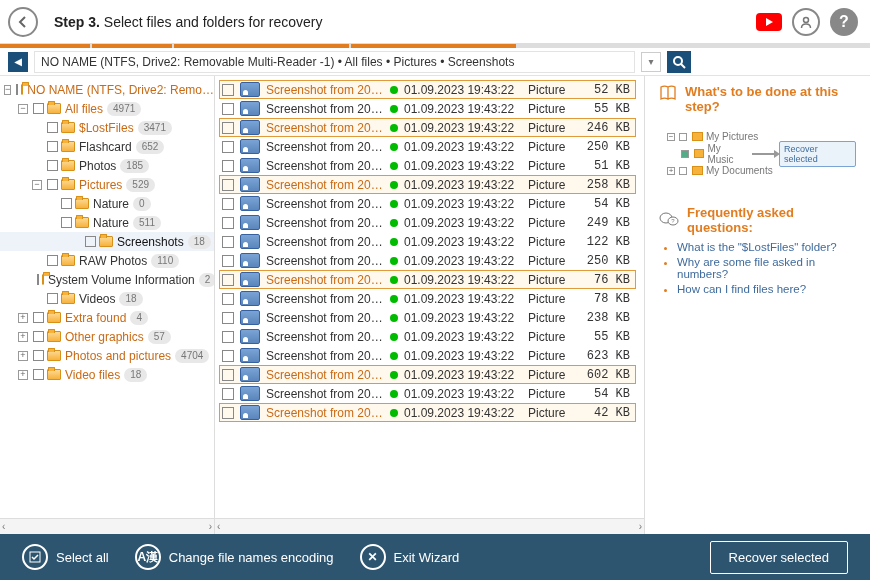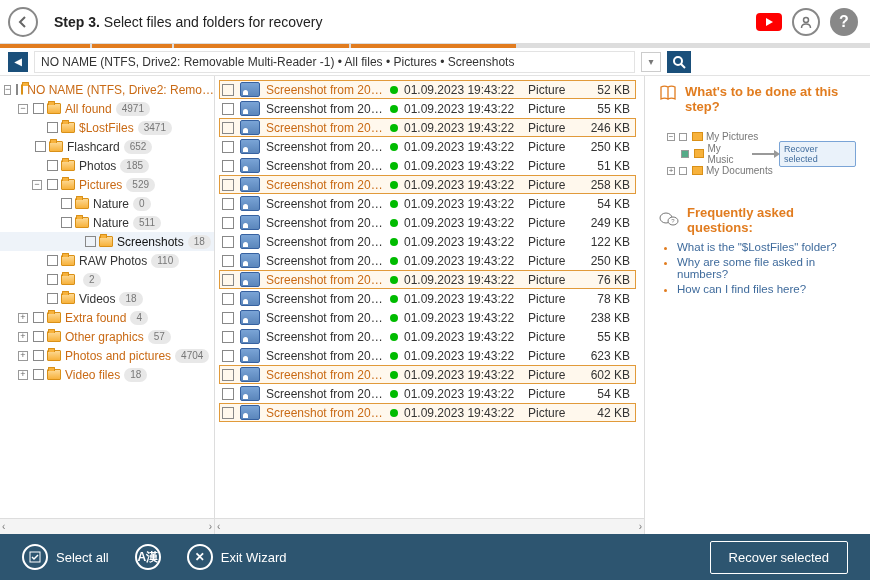--- a/index.html
+++ b/index.html
@@ -46,21 +46,21 @@
 .frow { display: flex; align-items: center; height: 19px; font-size: 12px; color: #333; border: 1px solid transparent; }
 .frow.hi { border: 1px solid #e19a3a; background: #fff8ed; }
 .fcb { width: 12px; height: 12px; border: 1px solid #888; margin: 0 6px 0 2px; flex-shrink: 0; }
 .thumb { width: 20px; height: 15px; background: linear-gradient(#7aa4d6,#5b86bb); border: 1px solid #3661a0; margin-right: 6px; flex-shrink: 0; border-radius: 2px; position:relative; }
 .thumb::after{content:'';position:absolute;bottom:1px;left:2px;width:5px;height:5px;background:#fff;border-radius:50% 50% 0 0;}
 .fname { width: 118px; overflow: hidden; text-overflow: ellipsis; white-space: nowrap; }
 .fname.orange { color: #c96a15; }
 .dot { width: 8px; height: 8px; background: #0b0; border-radius: 50%; margin: 0 6px; flex-shrink: 0; }
 .fdate { width: 124px; }
 .ftype { width: 58px; }
-.fsize { width: 44px; text-align: right; }
+.fsize { width: 44px; text-align: right; font-family: Liberation Mono, monospace; }
 .file-scroll { position: absolute; bottom: 0; left: 0; right: 0; height: 16px; background: #f4f4f4; border-top: 1px solid #ddd; display: flex; justify-content: space-between; align-items:center; padding:0 2px; color:#777; font-size:10px;}
 
 .sidepane { width: 225px; padding: 8px 14px; font-size: 12px; color: #555; }
 .side-head { display: flex; align-items: flex-start; gap: 8px; margin-bottom: 8px; }
 .side-head-title { color: #e17c1f; font-weight: 600; font-size: 13px; }
 .side-text { line-height: 1.45; }
 .mini-tree { margin: 14px 0 26px; font-size: 10px; color: #777;}
 .mini-row { display:flex; align-items:center; height:17px; padding-left:8px;}
 .mini-row .exp{width:8px;height:8px;font-size:8px;}
 .mini-fld{width:11px;height:9px;background:#f7b23c;border:1px solid #d99017;margin:0 3px;display:inline-block;}
@@ -134,31 +134,31 @@
       <span class="exp">−</span>
       <span class="tcb"></span>
       <span class="fld"></span>
       <span class="tname orange">NO NAME (NTFS, Drive2: Remo…</span>
     </div>
     <div id="tree-items">
         <div class="tree-row" style="padding-left: 18px;">
           <span class="exp">−</span>
           <span class="tcb"></span>
           <span class="fld"></span>
-          <span class="tname orange">All found</span>
+          <span class="tname orange">All files</span>
           <span class="badge">4971</span>
         </div>
         <div class="tree-row" style="padding-left: 32px;">
           <span class="exp-sp"></span>
           <span class="tcb"></span>
           <span class="fld"></span>
           <span class="tname orange">$LostFiles</span>
           <span class="badge">3471</span>
         </div>
-        <div class="tree-row" style="padding-left: 20px;">
+        <div class="tree-row" style="padding-left: 32px;">
           <span class="exp-sp"></span>
           <span class="tcb"></span>
           <span class="fld"></span>
           <span class="tname">Flashcard</span>
           <span class="badge">652</span>
         </div>
         <div class="tree-row" style="padding-left: 32px;">
           <span class="exp-sp"></span>
           <span class="tcb"></span>
           <span class="fld"></span>
@@ -197,20 +197,21 @@
           <span class="exp-sp"></span>
           <span class="tcb"></span>
           <span class="fld"></span>
           <span class="tname">RAW Photos</span>
           <span class="badge">110</span>
         </div>
         <div class="tree-row" style="padding-left: 32px;">
           <span class="exp-sp"></span>
           <span class="tcb"></span>
           <span class="fld"></span>
+          <span class="tname">System Volume Information</span>
           <span class="badge">2</span>
         </div>
         <div class="tree-row" style="padding-left: 32px;">
           <span class="exp-sp"></span>
           <span class="tcb"></span>
           <span class="fld"></span>
           <span class="tname">Videos</span>
           <span class="badge">18</span>
         </div>
         <div class="tree-row" style="padding-left: 18px;">
@@ -474,19 +475,20 @@
     <span class="bicon">
         <svg width="12" height="12" viewBox="0 0 12 12">
           <rect x="1" y="1" width="10" height="10" stroke="#fff" fill="none"></rect>
           <path d="M3 6l2 2 4-4" stroke="#fff" fill="none" stroke-width="1.5"></path>
         </svg>
       </span>
     <span>Select all</span>
   </div>
   <div class="bact">
     <span class="bicon">A漢</span>
+    <span>Change file names encoding</span>
   </div>
   <div class="bact">
     <span class="bicon">✕</span>
     <span>Exit Wizard</span>
   </div>
   <button class="recover-btn">Recover selected</button>
 </div>
 
 </body></html>

